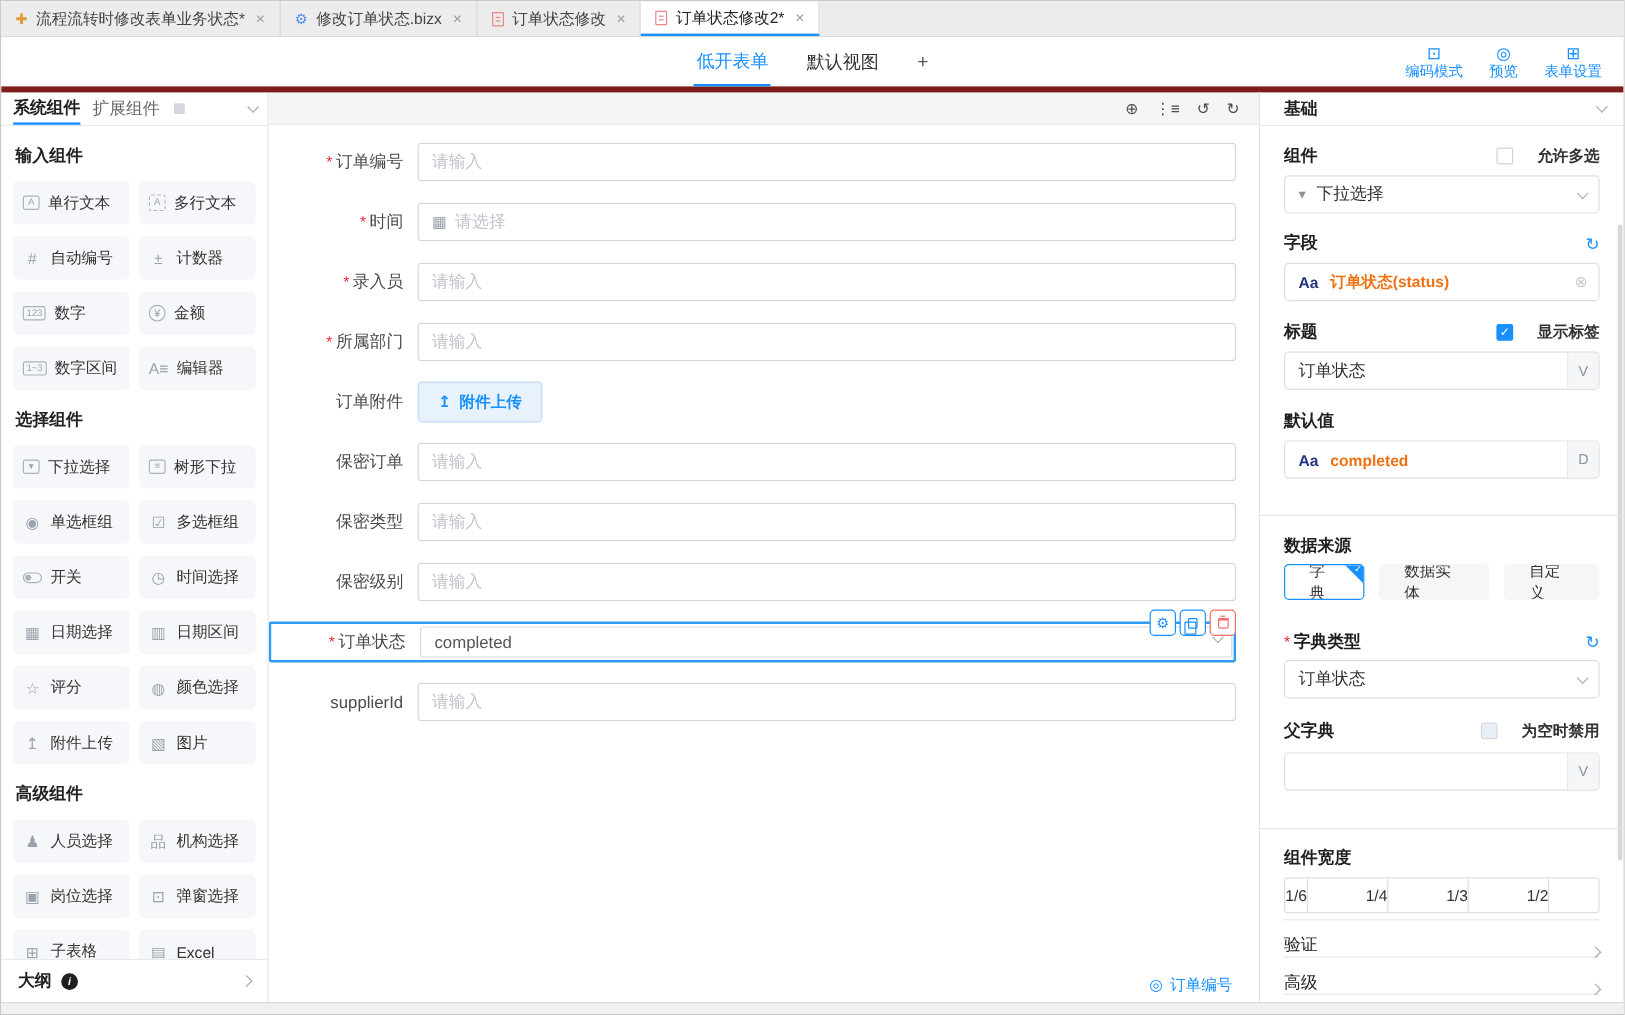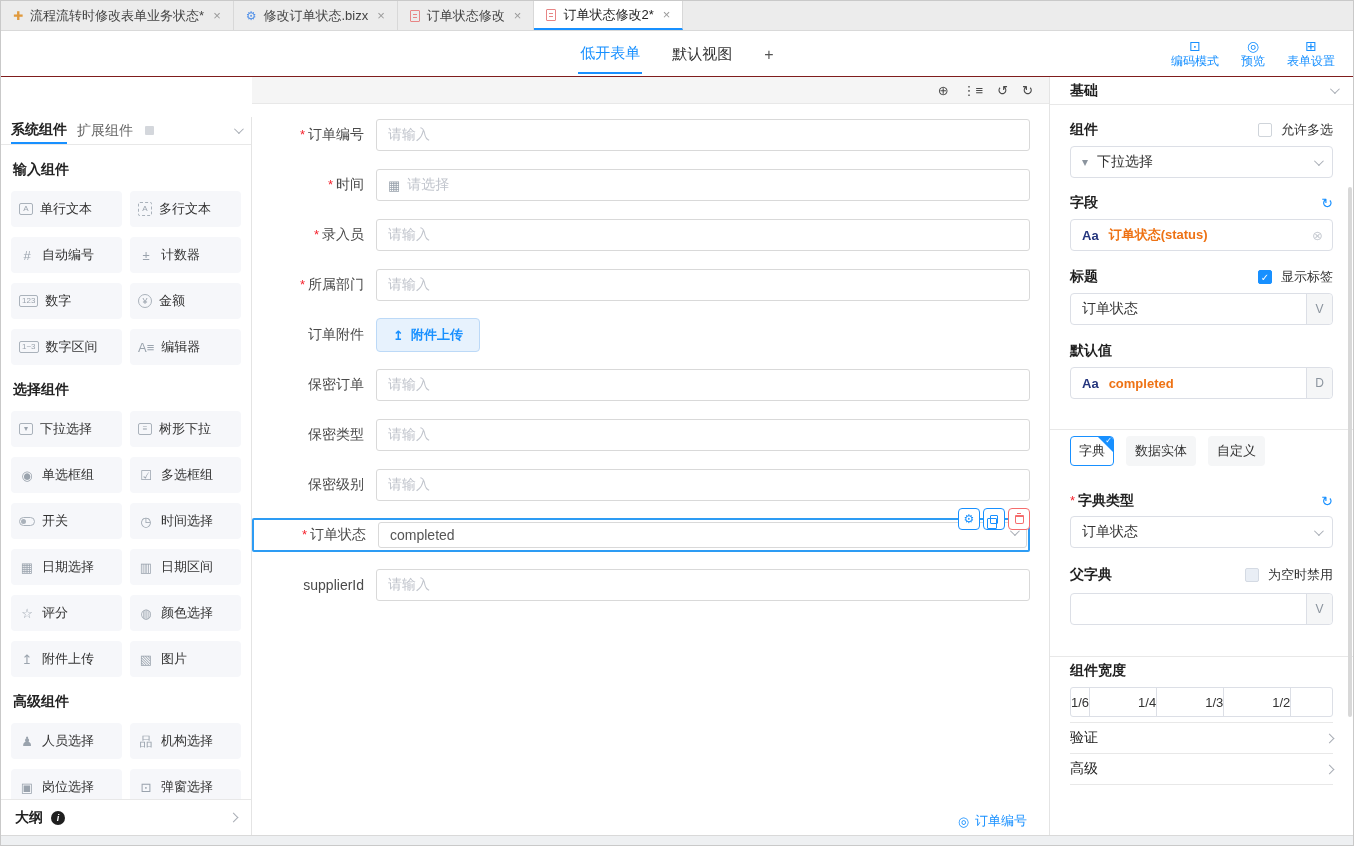--- a/index.html
+++ b/index.html
@@ -11,35 +11,35 @@
   .wtab { display:flex; align-items:center; gap:7px; padding:0 12px; font-size:13px; color:#444; border-right:1px solid #d8d8d8; cursor:default; }
   .wtab.active { background:#fff; border-bottom:2px solid #1890ff; color:#222; }
   .wtab-icon { font-size:12px; line-height:1; }
   .wtab-icon.workflow { color:#e09a3e; }
   .wtab-icon.gear { color:#4f8fe8; }
   .doc-icon { width:10px; height:12px; border:1px solid #e88585; border-radius:1px; position:relative; display:inline-block; }
   .doc-icon::before { content:""; position:absolute; left:2px; right:2px; top:3px; height:1px; background:#e88585; box-shadow:0 3px 0 #e88585; }
   .wtab-close { color:#9a9a9a; font-size:13px; margin-left:2px; }
 
   
-  .header { height:46px; background:#fff; border-bottom:1px solid #7f1d1d; display:flex; align-items:center; position:relative; flex:0 0 auto; }
+  .header { height:46px; background:#fff; border-bottom:5px solid #7f1d1d; display:flex; align-items:center; position:relative; flex:0 0 auto; }
   .header-tabs { position:absolute; left:0; right:0; top:0; bottom:0; display:flex; align-items:center; justify-content:center; gap:28px; }
   .htab { font-size:15px; color:#333; padding:11px 2px 9px; cursor:pointer; }
   .htab.active { color:#1890ff; border-bottom:2px solid #1890ff; }
   .htab-add { font-size:16px; color:#555; }
   .header-actions { margin-left:auto; display:flex; gap:22px; padding-right:18px; position:relative; z-index:1; }
   .haction { display:flex; flex-direction:column; align-items:center; color:#1890ff; font-size:12px; line-height:1.2; cursor:pointer; }
   .haction .ic { font-size:14px; line-height:1.1; }
 
   
   .main { display:flex; flex:1 1 auto; min-height:0; }
   .bottom-strip { height:10px; background:#eef0f2; border-top:1px solid #d9d9d9; flex:0 0 auto; }
 
   
-  .palette { width:251px; flex:0 0 auto; border-right:1px solid #e4e4e4; display:flex; flex-direction:column;margin-top:40px; }
+  .palette { width:223px; flex:0 0 auto; border-right:1px solid #e4e4e4; display:flex; flex-direction:column; }
   .palette-tabs { height:28px; display:flex; align-items:center; padding:0 10px; border-bottom:1px solid #e8e8e8; gap:10px; flex:0 0 auto; }
   .ptab { font-size:14px; color:#666; height:100%; display:flex; align-items:center; cursor:pointer; }
   .ptab.active { color:#222; font-weight:bold; border-bottom:2px solid #1890ff; }
   .ptab-box { width:9px; height:9px; background:#d4d7dc; border-radius:1px; margin-left:2px; }
   .ptab-chev { margin-left:auto; }
   .palette-scroll { flex:1 1 auto; overflow:hidden; padding:0 10px; }
   .pgroup-title { font-size:14px; color:#222; font-weight:bold; margin:16px 2px 12px; }
   .pgrid { display:grid; grid-template-columns:1fr 1fr; gap:10px 8px; }
   .pitem { height:36px; background:#f6f7fa; border-radius:4px; display:flex; align-items:center; gap:7px; padding:0 8px; font-size:13px; color:#333; cursor:grab; }
   .pic { color:#9aa3ad; font-size:13px; min-width:16px; text-align:center; line-height:1; }
@@ -84,47 +84,47 @@
   .trash-glyph { width:9px; height:9px; border:1.2px solid #f56c6c; border-top:2px solid #f56c6c; border-radius:1px 1px 2px 2px; position:relative; }
   .trash-glyph::before { content:""; position:absolute; top:-4px; left:1.5px; width:4px; height:1.5px; background:#f56c6c; }
   .canvas-footer { height:28px; display:flex; align-items:center; justify-content:flex-end; padding-right:22px; gap:6px; color:#1890ff; font-size:13px; flex:0 0 auto; cursor:pointer; }
 
   
   .inspector { width:304px; flex:0 0 auto; border-left:1px solid #e4e4e4; display:flex; flex-direction:column; position:relative; }
   .insp-header { height:28px; border-bottom:1px solid #e8e8e8; display:flex; align-items:center; justify-content:space-between; padding:0 16px 0 20px; font-size:14px; font-weight:bold; color:#222; flex:0 0 auto; }
   .insp-body { flex:1 1 auto; overflow:hidden; padding:0 20px; }
   .lrow { display:flex; align-items:center; justify-content:space-between; font-size:14px; color:#1f1f1f; font-weight:bold; }
   .lrow .req { font-weight:normal; }
-  .cbx-wrap { display:flex; align-items:center; gap:9px; font-size:13px; font-weight:normal; color:#333; cursor:pointer; }
+  .cbx-wrap { display:flex; align-items:center; gap:20px; font-size:13px; font-weight:bold; color:#333; cursor:pointer; }
   .cbx { width:14px; height:14px; border:1px solid #cfd4da; border-radius:2px; background:#fff; display:flex; align-items:center; justify-content:center; }
   .cbx.checked { background:#1890ff; border-color:#1890ff; color:#fff; font-size:10px; }
   .cbx.soft { background:#e9eef5; border-color:#d4dae3; }
   .ibox { height:32px; border:1px solid #dcdfe6; border-radius:4px; background:#fff; display:flex; align-items:center; padding:0 11px; font-size:14px; color:#333; position:relative; }
   .ibox .pre-ic { color:#8b949e; margin-right:9px; font-size:12px; }
   .ibox .chev { position:absolute; right:11px; }
   .aa { color:#24357d; font-weight:bold; font-size:13px; margin-right:10px; }
   .orange { color:#ee7214; font-weight:bold; font-size:13px; }
   .clear-ic { position:absolute; right:9px; color:#c6cad1; font-size:13px; }
   .suffix-box { position:absolute; right:0; top:0; bottom:0; width:26px; background:#f5f6f7; border-left:1px solid #dcdfe6; border-radius:0 4px 4px 0; display:flex; align-items:center; justify-content:center; color:#8b949e; font-size:12px; cursor:pointer; }
   .refresh-ic { color:#1890ff; font-size:14px; font-weight:normal; cursor:pointer; }
   .divider { height:1px; background:#e8e8e8; margin:0 -20px; }
   .ds-row { display:flex; gap:12px; }
-  .ds-btn { height:30px; padding:0 8px; display:flex; align-items:center; justify-content:center; font-size:13px; color:#333; background:#f5f6f7; border-radius:4px; border:1px solid transparent; cursor:pointer; position:relative; overflow:hidden; }
+  .ds-btn { height:30px; padding:0 20px; display:flex; align-items:center; justify-content:center; font-size:13px; color:#333; background:#f5f6f7; border-radius:4px; border:1px solid transparent; cursor:pointer; position:relative; overflow:hidden; }
   .ds-btn.active { background:#fff; border-color:#1890ff; }
   .ds-btn.active::before { content:""; position:absolute; top:0; right:0; border-top:15px solid #1890ff; border-left:15px solid transparent; }
   .ds-btn.active::after { content:"✓"; position:absolute; top:-1px; right:1px; color:#fff; font-size:8px; }
   .seg { display:flex; border:1px solid #dcdfe6; border-radius:3px; height:30px; overflow:hidden;gap:48px; }
   .seg-cell { flex:1; display:flex; align-items:center; justify-content:center; font-size:13px; color:#333; border-right:1px solid #dcdfe6; cursor:pointer; }
   .seg-cell:last-child { border-right:none; }
   .seg-cell.sel { background:#1890ff; color:#fff; font-weight:bold; border-radius:3px; }
-  .coll-row { height:31px; border-top:1px solid #e8e8e8; display:flex; align-items:center; justify-content:space-between; font-size:14px; color:#222; cursor:pointer; }
+  .coll-row { height:31px; border-top:1px solid #e8e8e8; display:flex; align-items:flex-end; justify-content:space-between; font-size:14px; color:#222; cursor:pointer; }
   .insp-scrollbar { position:absolute; right:1px; top:110px; width:4px; height:530px; background:#d8d8d8; border-radius:2px; }
 
   .mt16{margin-top:16px;} .mt7{margin-top:7px;} .mt17{margin-top:17px;} .mt26{margin-top:26px;}
-  .mt18{margin-top:18px;} .mt9{margin-top:9px;} .mt30{margin-top:30px;} .mt15{margin-top:5px;}
+  .mt18{margin-top:18px;} .mt9{margin-top:9px;} .mt30{margin-top:30px;} .mt15{margin-top:15px;}
   .mt6{margin-top:6px;} .mt5{margin-top:5px;} .mt31{margin-top:31px;}
 </style>
 </head>
 <body>
 
 <div class="window">
 
   <div class="tabbar">
       <div class="wtab">
         <span class="wtab-icon workflow">✚</span>
@@ -472,20 +472,23 @@
           <span>默认值</span>
         </div>
         <div class="ibox mt7">
           <span class="aa">Aa</span>
           <span class="orange">completed</span>
           <span class="suffix-box">D</span>
         </div>
 
         <div class="divider mt30"></div>
 
+        <div class="lrow mt16">
+          <span>数据来源</span>
+        </div>
         <div class="ds-row mt6">
             <div class="ds-btn active">字典</div>
             <div class="ds-btn">数据实体</div>
             <div class="ds-btn">自定义</div>
           </div>
 
         <div class="lrow mt26">
           <span><span class="req">*</span><span>字典类型</span></span>
           <span class="refresh-ic">↻</span>
         </div>

